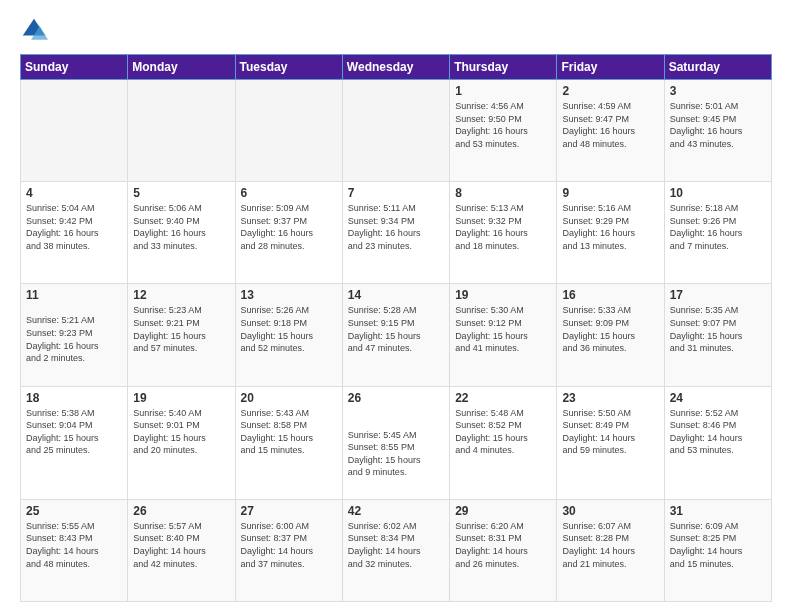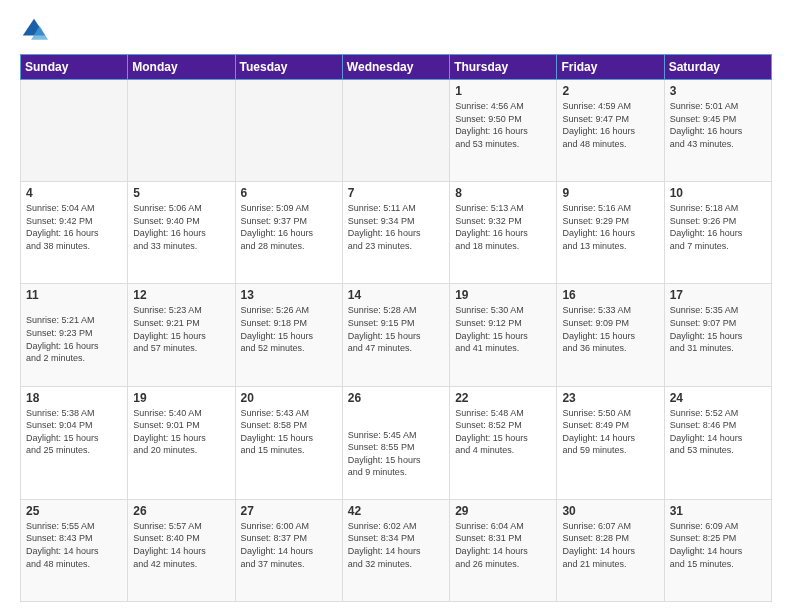--- a/index.html
+++ b/index.html
@@ -342,21 +342,21 @@
           </td>
           <td>
             <span class="day-number">42</span>
             <div class="day-info" style="white-space: pre-line;">Sunrise: 6:02 AM
 Sunset: 8:34 PM
 Daylight: 14 hours
 and 32 minutes.</div>
           </td>
           <td>
             <span class="day-number">29</span>
-            <div class="day-info" style="white-space: pre-line;">Sunrise: 6:04 AM
+            <div class="day-info" style="white-space: pre-line;">Sunrise: 6:20 AM
 Sunset: 8:31 PM
 Daylight: 14 hours
 and 26 minutes.</div>
           </td>
           <td>
             <span class="day-number">30</span>
             <div class="day-info" style="white-space: pre-line;">Sunrise: 6:07 AM
 Sunset: 8:28 PM
 Daylight: 14 hours
 and 21 minutes.</div>

